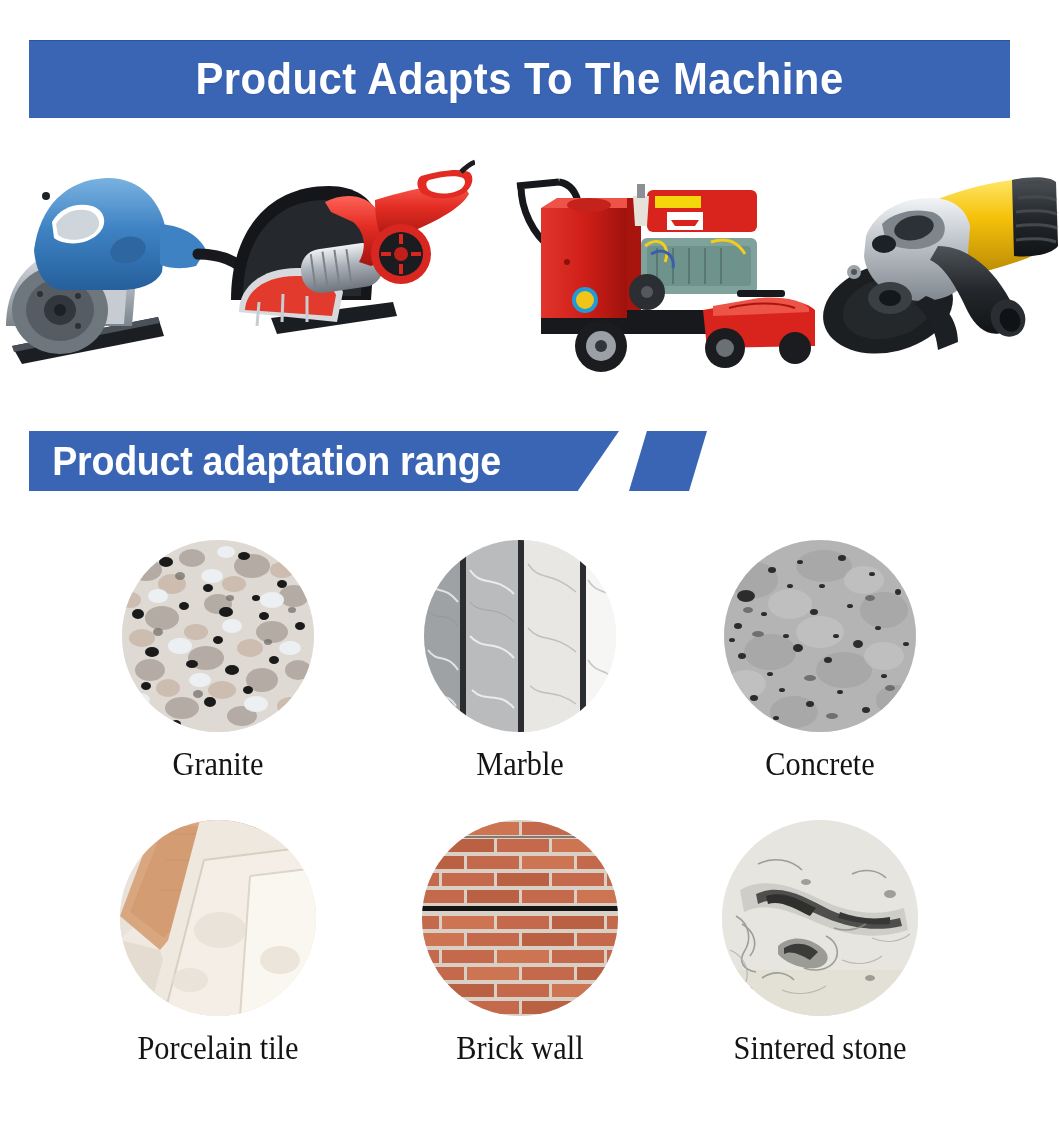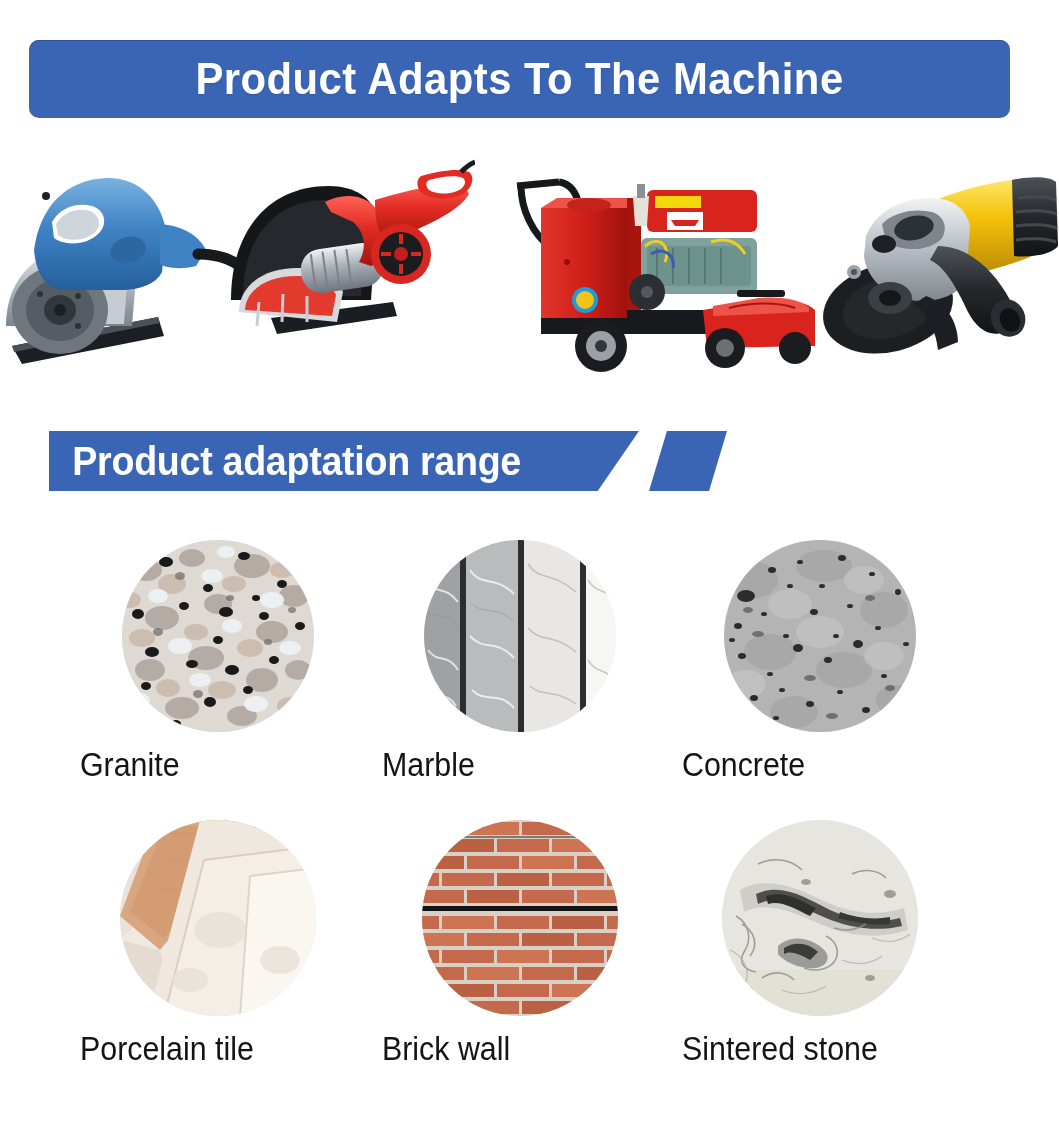--- a/index.html
+++ b/index.html
@@ -2,47 +2,47 @@
 <html><head>
 <meta charset="utf-8">
 <style>
   html,body{margin:0;padding:0;background:#ffffff;}
   body{width:1059px;height:1143px;position:relative;overflow:hidden;
        font-family:"Liberation Sans","DejaVu Sans",sans-serif;}
 
   
   .top-banner{position:absolute;left:29px;top:40px;width:981px;height:78px;
               background:#3A65B5;display:flex;align-items:center;justify-content:center;
-              box-shadow:0 1px 0 #2e539a inset;border-radius:10px;}
+              box-shadow:0 1px 0 #2e539a inset;}
   .top-banner-title{color:#ffffff;font-size:45px;font-weight:bold;letter-spacing:.5px;
                     transform:scaleX(.93);white-space:nowrap;
                     text-shadow:0 1px 2px rgba(0,0,0,.10);}
 
   
   .machines{position:absolute;left:0;top:150px;width:1059px;height:240px;}
   .machine{position:absolute;top:0;height:240px;}
   .m1{left:0;width:262px;}
   .m2{left:225px;width:250px;}
   .m3{left:515px;width:310px;}
   .m4{left:818px;width:241px;}
   .machine svg{display:block;width:100%;height:100%;}
 
   
-  .sec-banner-wrap{position:absolute;left:29px;top:431px;width:660px;height:56px;margin-left:20px;}
+  .sec-banner-wrap{position:absolute;left:29px;top:431px;width:660px;height:56px;}
   .sec-banner{position:absolute;left:0;top:0;width:590px;height:60px;background:#3A65B5;
               clip-path:polygon(0 0,100% 0,93% 100%,0 100%);
               display:flex;align-items:center;}
   .sec-banner-title{color:#ffffff;font-size:40px;font-weight:bold;margin-left:9px;
                     transform:scaleX(.94);white-space:nowrap;letter-spacing:-.3px;}
   .sec-slash{position:absolute;top:0;left:600px;width:78px;height:60px;background:#3A65B5;
              clip-path:polygon(23% 0,100% 0,77% 100%,0 100%);}
 
   
   .materials{position:absolute;left:0;top:540px;width:1059px;height:570px;}
-  .mat{position:absolute;width:300px;text-align:left;}
+  .mat{position:absolute;width:300px;text-align:center;font-family:Liberation Serif, serif;}
   .mat-r1{top:0;}
   .mat-r2{top:280px;}
   .mat-c1{left:68px;}
   .mat-c2{left:370px;}
   .mat-c3{left:670px;}
   .mat-circle{width:192px;height:192px;border-radius:50%;margin:0 auto;overflow:hidden;
               position:relative;background:#e9e9e9;}
   .mat-circle svg{display:block;width:100%;height:100%;}
   .mat-label{margin-top:14px;font-size:33px;color:#141414;
              transform:scaleX(.92);white-space:nowrap;}

